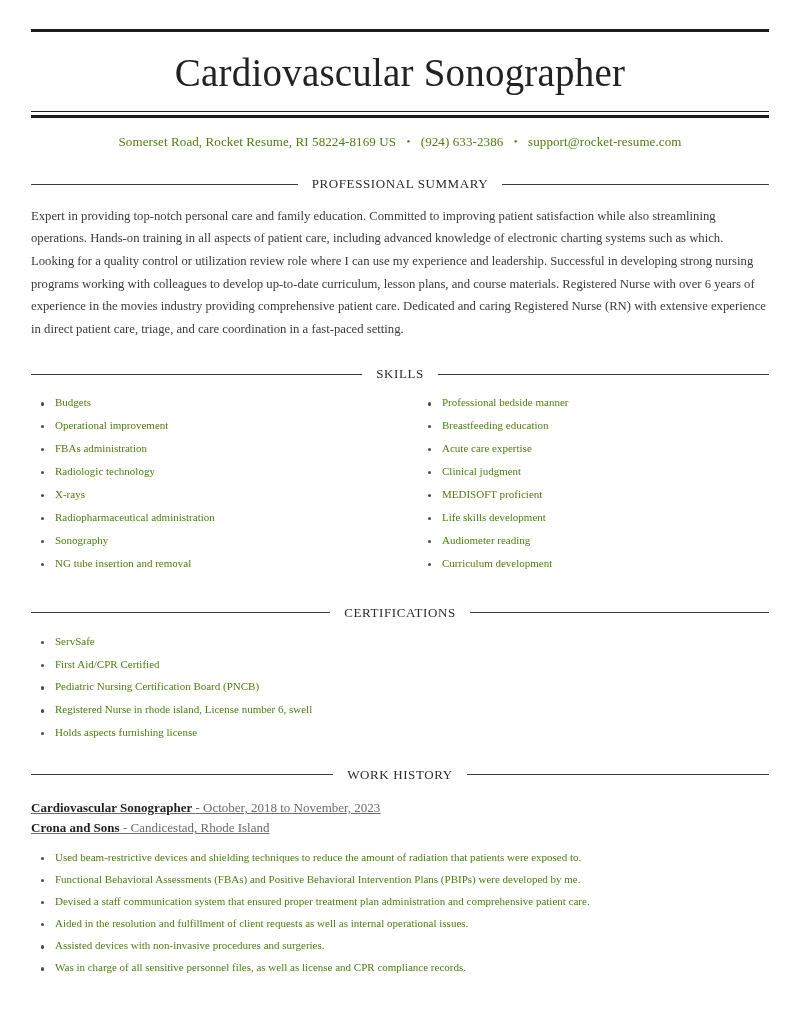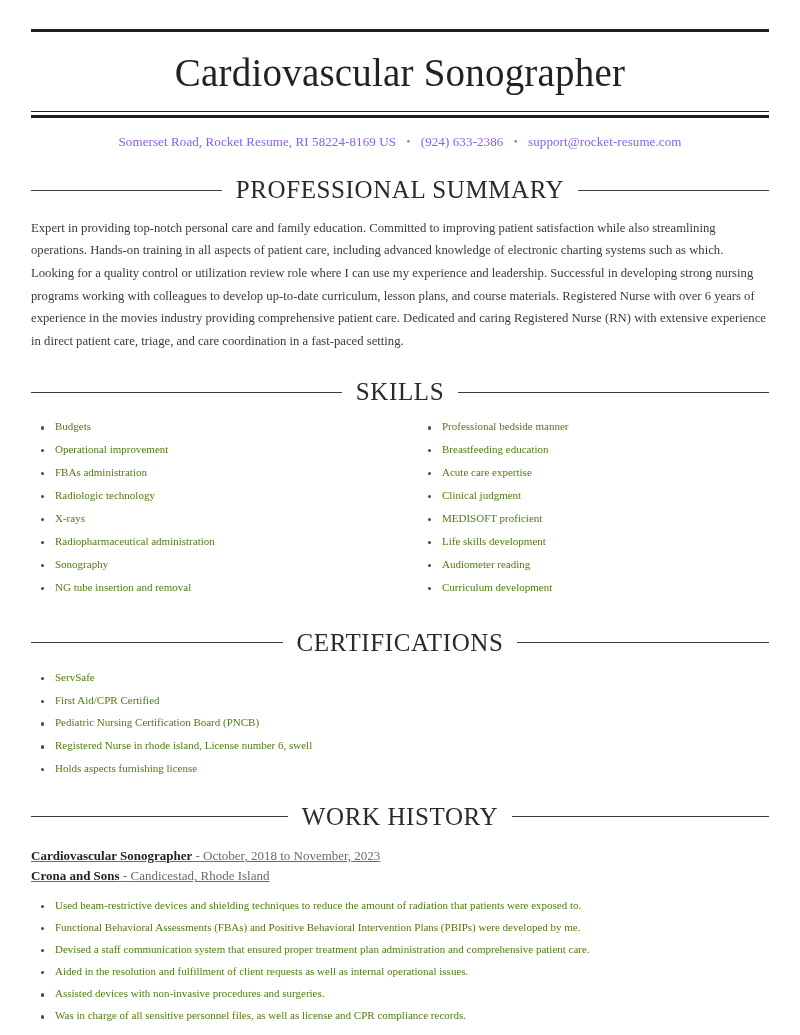--- a/index.html
+++ b/index.html
@@ -47,21 +47,21 @@
   .rule-double::after {
     content: "";
     position: absolute;
     left: 0; right: 0;
     top: 3px;
     border-top: 3px solid #1d1d1d;
   }
   .contact {
     text-align: center;
     font-size: 13px;
-    color: #8b5cf6;
+    color: #4d7c0f;
     margin-top: 22px;
     letter-spacing: 0.1px;
   }
   .contact .sep {
     padding: 0 7px;
     font-size: 11px;
     position: relative;
     top: -1px;
   }
 
@@ -72,21 +72,21 @@
     gap: 14px;
     margin-top: 26px;
   }
   .section-head .line {
     flex: 1 1 auto;
     height: 0;
     border-top: 1px solid #3c3c3c;
   }
   .section-head .label {
     flex: 0 0 auto;
-    font-size: 25px;
+    font-size: 13px;
     letter-spacing: 0.6px;
     color: #2a2a2a;
     white-space: nowrap;
   }
 
   
   .summary {
     font-size: 12.7px;
     line-height: 1.78;
     text-align: left;

